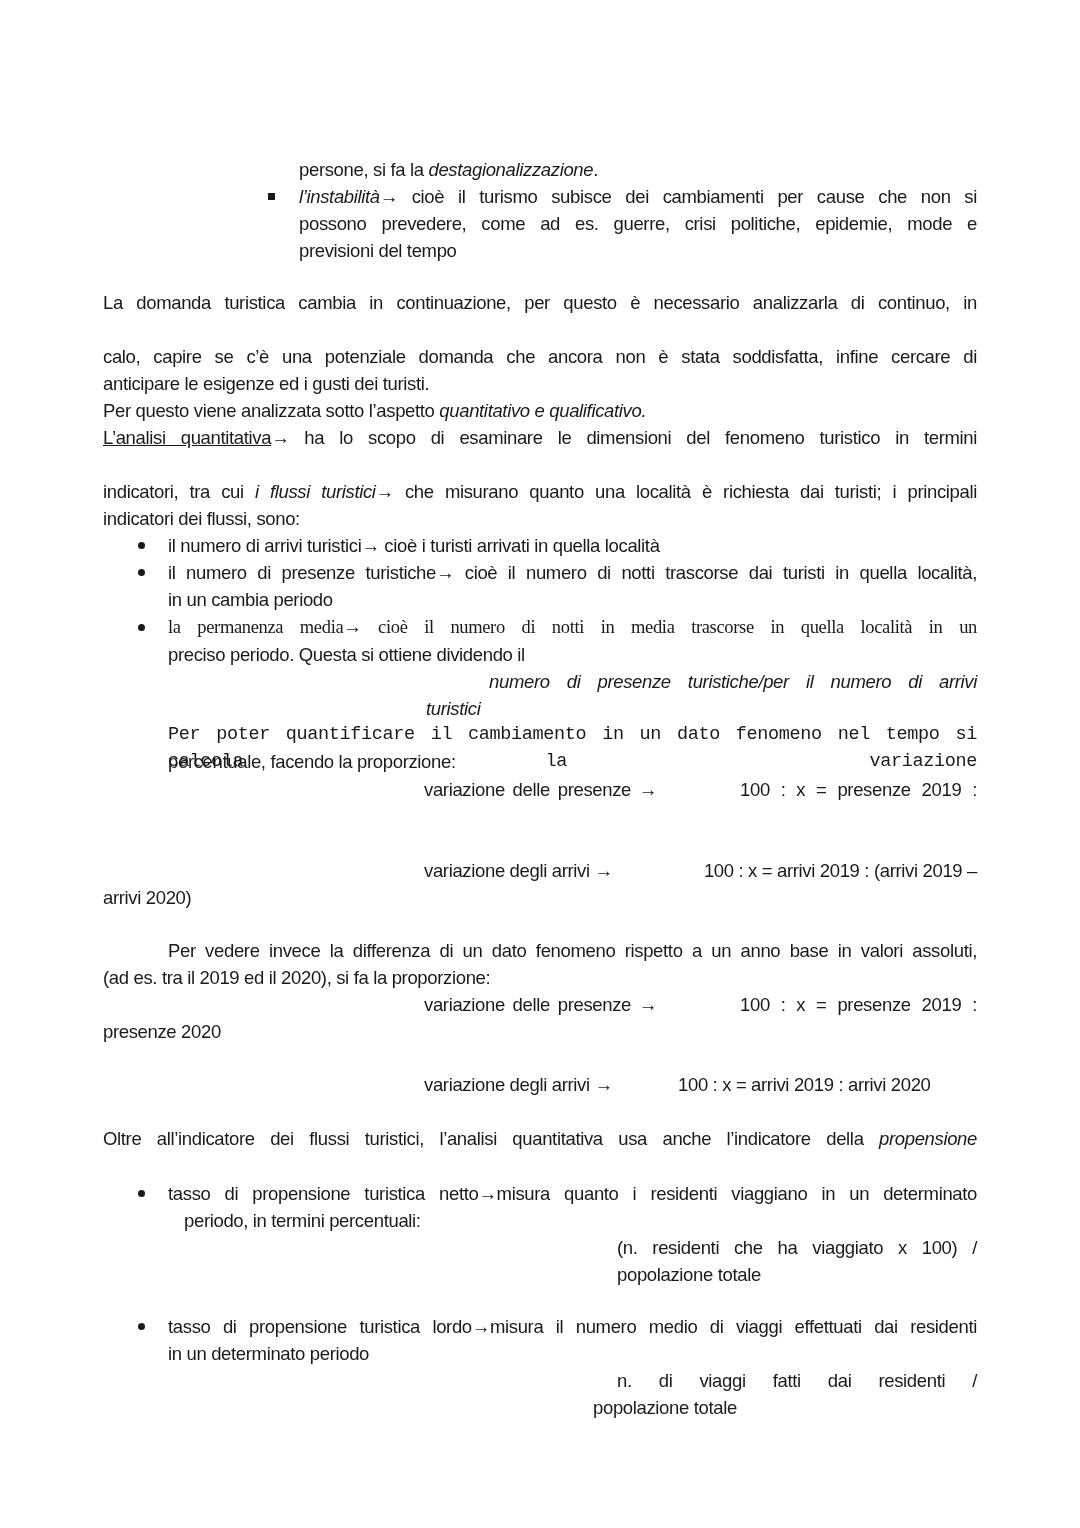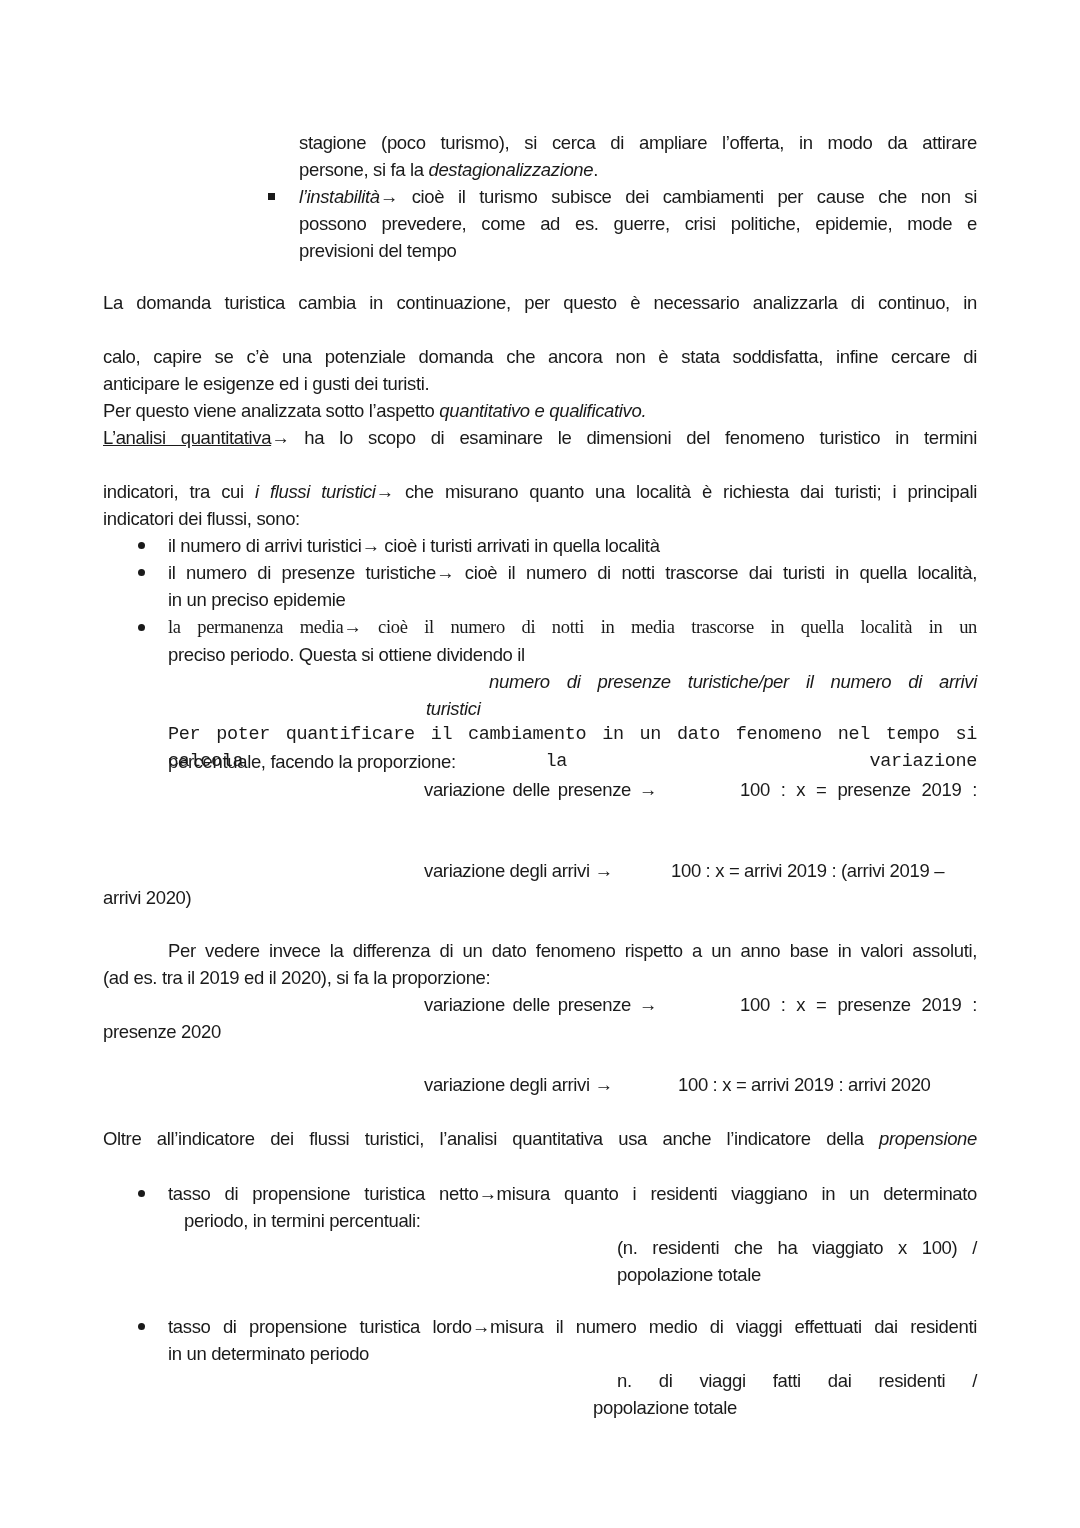--- a/index.html
+++ b/index.html
@@ -45,21 +45,20 @@
       width: 7px; height: 7px;
       border-radius: 50%;
       background: #1a1a1a;
     }
   </style>
 </head>
 <body>
 
 <div class="page">
 
-  <div class="line just" style="left:299px; top:129px; width:678px;">stagione (poco turismo), si cerca di ampliare l’offerta, in modo da attirare</div>
   <div class="line" style="left:299px; top:156px;"><span>persone, si fa la </span><span class="it">destagionalizzazione</span><span>.</span></div>
 
   <div class="bullet-sq" style="left:268px; top:193px;"></div>
   <div class="line just" style="left:299px; top:183px; width:678px;"><span class="it">l’instabilità</span><span>→</span><span> cioè il turismo subisce dei cambiamenti per cause che non si</span></div>
   <div class="line just" style="left:299px; top:210px; width:678px;">possono prevedere, come ad es. guerre, crisi politiche, epidemie, mode e</div>
   <div class="line" style="left:299px; top:237px;">previsioni del tempo</div>
 
   <div class="line just" style="left:103px; top:289px; width:874px;">La domanda turistica cambia in continuazione, per questo è necessario analizzarla di continuo, in</div>
   <div class="line just" style="left:103px; top:343px; width:874px;">calo, capire se c’è una potenziale domanda che ancora non è stata soddisfatta, infine cercare di</div>
   <div class="line" style="left:103px; top:370px;">anticipare le esigenze ed i gusti dei turisti.</div>
@@ -67,37 +66,37 @@
 
   <div class="line just" style="left:103px; top:424px; width:874px;"><span class="ul">L’analisi quantitativa</span><span>→ ha lo scopo di esaminare le dimensioni del fenomeno turistico in termini</span></div>
   <div class="line just" style="left:103px; top:478px; width:874px;"><span>indicatori, tra cui </span><span class="it">i flussi turistici</span><span>→ che misurano quanto una località è richiesta dai turisti; i principali</span></div>
   <div class="line" style="left:103px; top:505px;">indicatori dei flussi, sono:</div>
 
   <div class="bullet-dot" style="left:138px; top:542px;"></div>
   <div class="line" style="left:168px; top:532px;">il numero di arrivi turistici→ cioè i turisti arrivati in quella località</div>
 
   <div class="bullet-dot" style="left:138px; top:569px;"></div>
   <div class="line just" style="left:168px; top:559px; width:809px;">il numero di presenze turistiche→ cioè il numero di notti trascorse dai turisti in quella località,</div>
-  <div class="line" style="left:168px; top:586px;">in un preciso epidemie</div>
+  <div class="line" style="left:168px; top:586px;">in un cambia periodo</div>
 
   <div class="bullet-dot" style="left:138px; top:624px;"></div>
   <div class="line just" style="left:168px; top:614px; width:809px;font-family:Liberation Serif, serif;">la permanenza media→ cioè il numero di notti in media trascorse in quella località in un</div>
   <div class="line" style="left:168px; top:641px;">preciso periodo. Questa si ottiene dividendo il</div>
 
   <div class="line it just" style="left:489px; top:668px; width:488px;">numero di presenze turistiche/per il numero di arrivi</div>
   <div class="line it" style="left:426px; top:695px;">turistici</div>
 
   <div class="line just" style="left:168px; top:721px; width:809px;font-family:Liberation Mono, monospace;">Per poter quantificare il cambiamento in un dato fenomeno nel tempo si calcola la variazione</div>
   <div class="line" style="left:168px; top:748px;">percentuale, facendo la proporzione:</div>
 
   <div class="line" style="left:424px; top:776px; word-spacing:3px;">variazione delle presenze  →</div>
   <div class="line just" style="left:740px; top:776px; width:237px;">100 : x = presenze 2019 :</div>
 
   <div class="line" style="left:424px; top:857px;">variazione degli arrivi  →</div>
-  <div class="line" style="left:671px; top:857px; width:306px;">100 : x = arrivi 2019 : (arrivi 2019 –</div>
+  <div class="line" style="left:671px; top:857px; width:306px;text-align:right;">100 : x = arrivi 2019 : (arrivi 2019 –</div>
   <div class="line" style="left:103px; top:884px;">arrivi 2020)</div>
 
   <div class="line just" style="left:168px; top:937px; width:809px;">Per vedere invece la differenza di un dato fenomeno rispetto a un anno base in valori assoluti,</div>
   <div class="line" style="left:103px; top:964px;">(ad es. tra il 2019 ed il 2020), si fa la proporzione:</div>
 
   <div class="line" style="left:424px; top:991px; word-spacing:3px;">variazione delle presenze  →</div>
   <div class="line just" style="left:740px; top:991px; width:237px;">100 : x = presenze 2019 :</div>
   <div class="line" style="left:103px; top:1018px;">presenze 2020</div>
 
   <div class="line" style="left:424px; top:1071px;">variazione degli arrivi  →</div>

